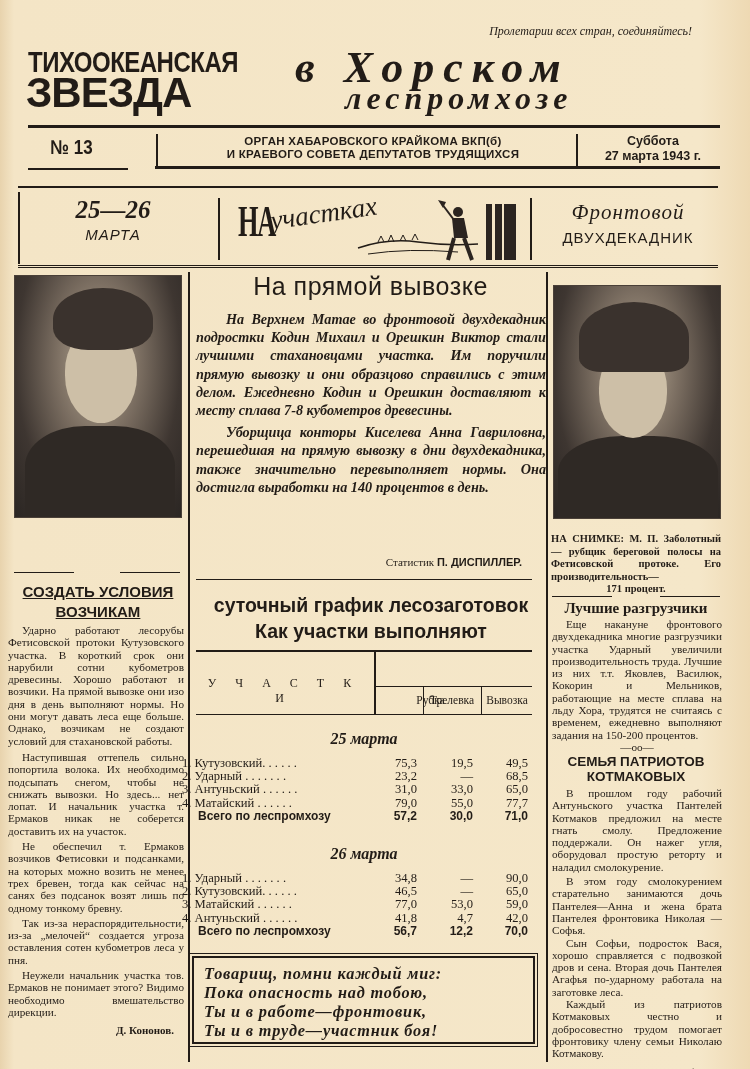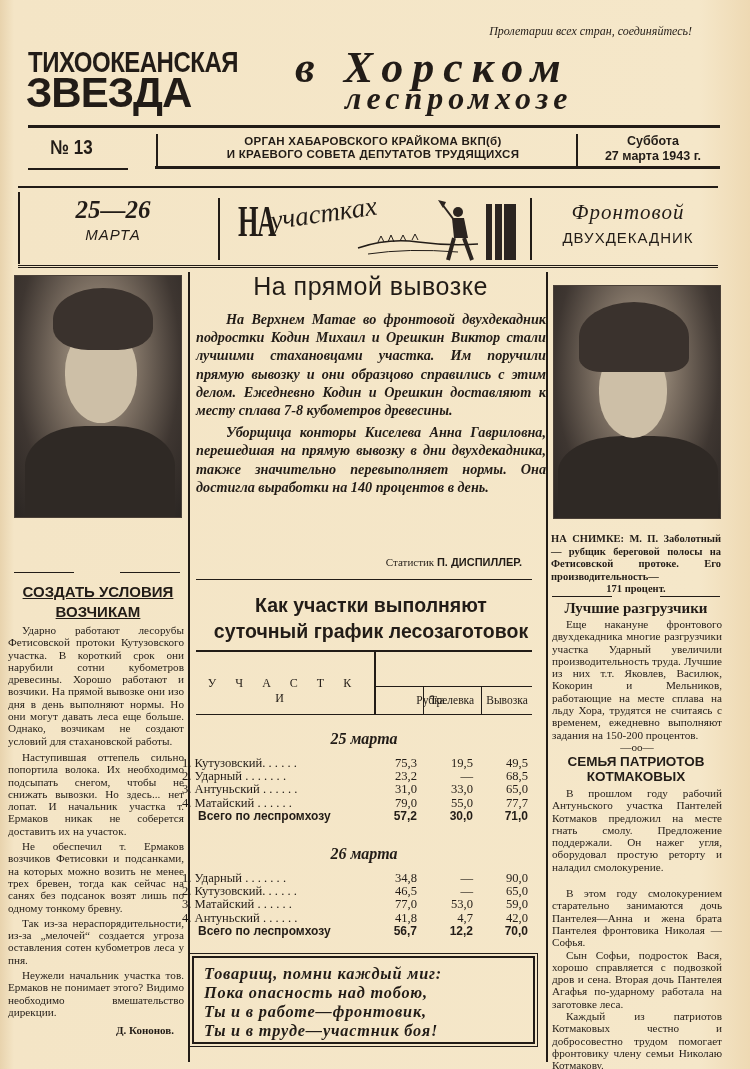--- a/index.html
+++ b/index.html
@@ -166,22 +166,22 @@
     <p>На Верхнем Матае во фронтовой двухдекадник подростки Кодин Михаил и Орешкин Виктор стали лучшими стахановцами участка. Им поручили прямую вывозку и они образцово справились с этим делом. Ежедневно Кодин и Орешкин доставляют к месту сплава 7-8 кубометров древесины.</p>
     <p style="margin-top:4px;">Уборщица конторы Киселева Анна Гавриловна, перешедшая на прямую вывозку в дни двухдекадника, также значительно перевыполняет нормы. Она достигла выработки на 140 процентов в день.</p>
   </div>
   <div class="lead-sign">
     <span>Статистик</span>
     <b>П. ДИСПИЛЛЕР.</b>
   </div>
   <div class="rule" style="left:196px;top:579px;width:336px;height:1px;"></div>
 
   <div class="tbl-title">
+    <div>суточный график лесозаготовок</div>
     <div>Как участки выполняют</div>
-    <div>суточный график лесозаготовок</div>
   </div>
   <div class="tbl">
     <div class="tbl-head">
       <div class="th-uch">У Ч А С Т К И</div>
       <div class="vline" style="left:178px;top:0;height:62px;"></div>
       <div class="rule" style="left:179px;top:34px;width:157px;height:1px;"></div>
       <div class="th-sub" style="left:180px;width:45px;margin-left:32px;">Рубка</div>
       <div class="vline" style="left:227px;top:35px;width:1px;height:28px;"></div>
       <div class="th-sub" style="left:228px;width:56px;">Трелевка</div>
       <div class="vline" style="left:285px;top:35px;width:1px;height:28px;"></div>
@@ -281,21 +281,21 @@
     <p>Еще накануне фронтового двухдекадника многие разгрузчики участка Ударный увеличили производительность труда. Лучшие из них т.т. Яковлев, Василюк, Кокорин и Мельников, работающие на месте сплава на льду Хора, трудятся не считаясь с временем, ежедневно выполняют задания на 150-200 процентов.</p>
     <div style="text-align:center;">—oo—</div>
   </div>
 
   <div class="head-sans" style="left:550px;top:754px;width:172px;font-size:13.5px;line-height:15px;">
     <div>СЕМЬЯ ПАТРИОТОВ</div>
     <div>КОТМАКОВЫХ</div>
   </div>
   <div class="col-text" style="left:552px;top:787px;width:170px;">
     <p>В прошлом году рабочий Антуньского участка Пантелей Котмаков предложил на месте гнать смолу. Предложение поддержали. Он нажег угля, оборудовал простую реторту и наладил смолокурение.</p>
-    <p style="margin-top:14px;">В этом году смолокурением старательно занимаются дочь Пантелея—Анна и жена брата Пантелея фронтовика Николая —Софья.</p>
+    <p style="margin-top:2px;">В этом году смолокурением старательно занимаются дочь Пантелея—Анна и жена брата Пантелея фронтовика Николая —Софья.</p>
     <p>Сын Софьи, подросток Вася, хорошо справляется с подвозкой дров и сена. Вторая дочь Пантелея Агафья по-ударному работала на заготовке леса.</p>
     <p>Каждый из патриотов Котмаковых честно и добросовестно трудом помогает фронтовику члену семьи Николаю Котмакову.</p>
     <div class="sign" style="padding-right:12px;">
       <span style="font-weight:normal;">Бракер</span>
       <span>И. Зарубин.</span>
     </div>
   </div>
 
 </div>
 

